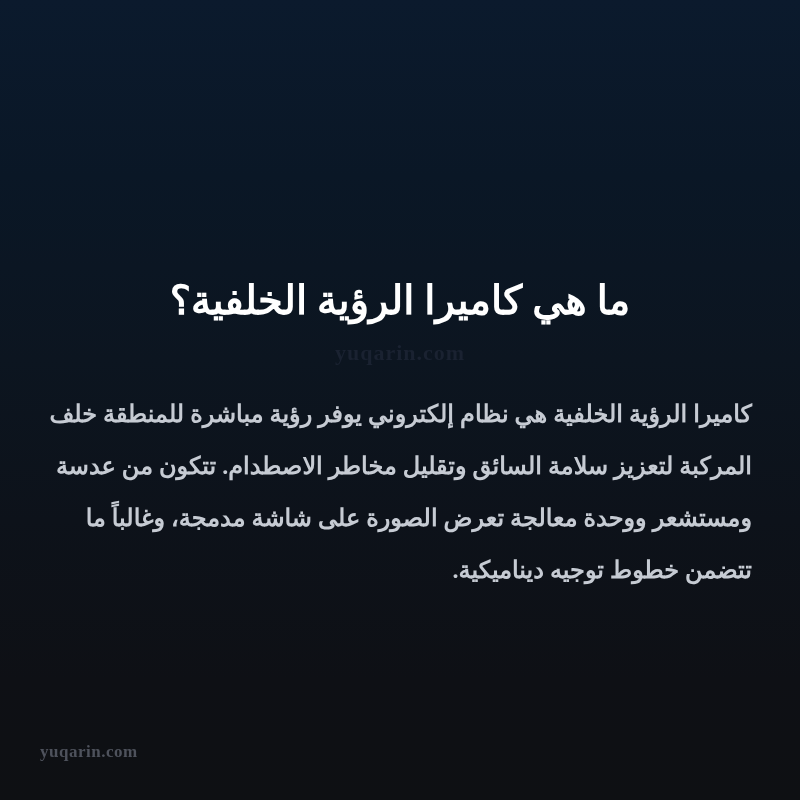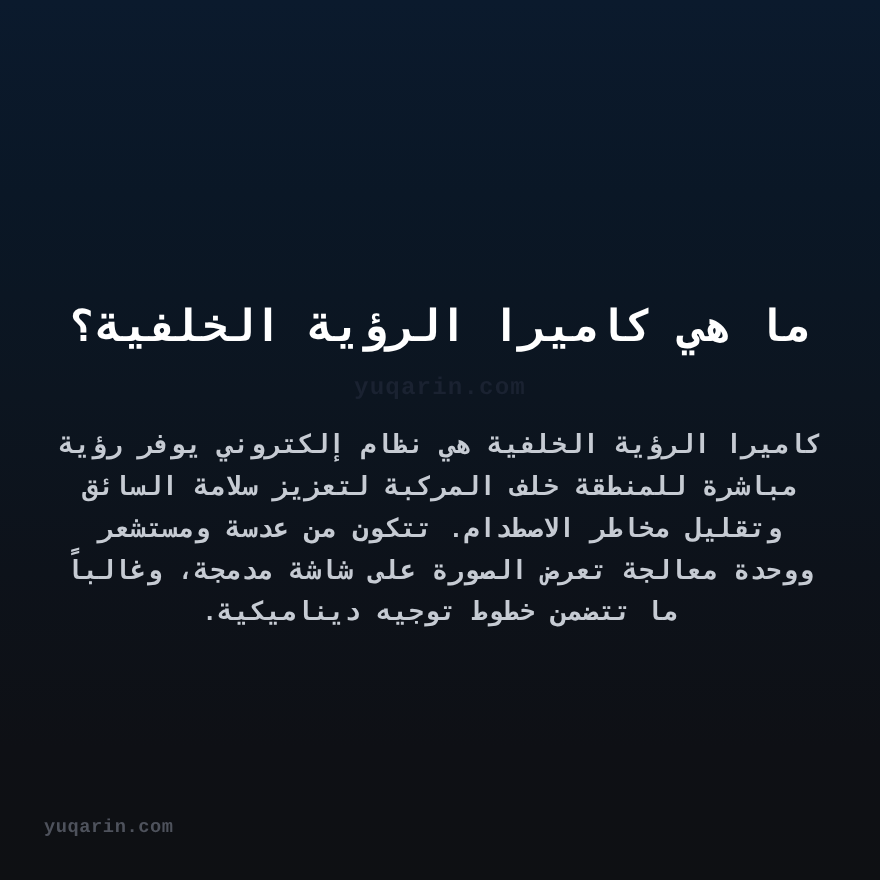--- a/index.html
+++ b/index.html
@@ -5,21 +5,21 @@
   html, body {
     margin: 0;
     padding: 0;
     background: #000;
   }
   .canvas {
     position: relative;
     width: 800px;
     height: 800px;
     overflow: hidden;
-    font-family: Liberation Mono, monospace;
+    font-family: Liberation Serif, serif;
     background: linear-gradient(180deg,
       #0b1a2d 0%,
       #0a1726 22%,
       #0c1520 45%,
       #0d121a 65%,
       #0e1015 85%,
       #0e1013 100%);
   }
   .center-watermark {
     position: absolute;
@@ -44,24 +44,23 @@
     font-weight: bold;
     color: #ffffff;
     line-height: 1.3;
   }
   .card-body {
     position: absolute;
     top: 364px;
     left: 48px;
     right: 48px;
     direction: rtl;
-    text-align: center;
     font-size: 24px;
     font-weight: bold;
-    line-height: 38px;
+    line-height: 52px;
     color: #c6cbd3;
   }
   .footer-watermark {
     position: absolute;
     left: 40px;
     bottom: 38px;
     font-size: 17px;
     font-weight: bold;
     letter-spacing: 0.5px;
     color: #4e525c;

